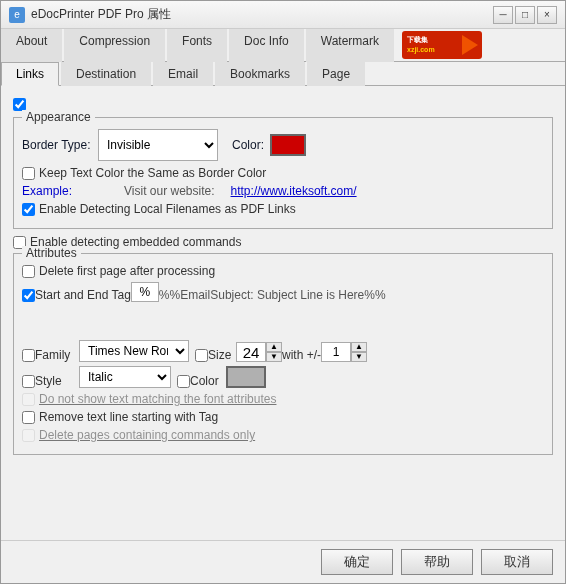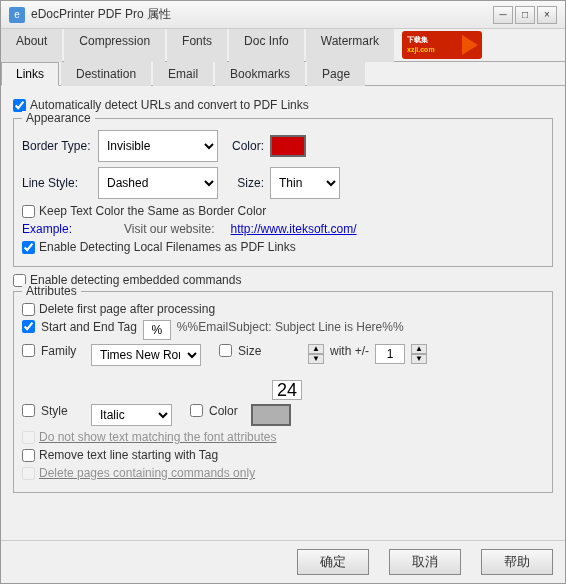--- a/index.html
+++ b/index.html
@@ -178,23 +178,22 @@
       color: #555;
     }
     .example-link {
       font-size: 12px;
       color: #0000cc;
       text-decoration: underline;
     }
 
     .inline-row {
       display: flex;
-      align-items: flex-start;
+      align-items: flex-end;
       margin: 3px 0;
-      gap: 6px;
       flex-wrap: nowrap;
     }
     .inline-row label {
       font-size: 12px;
       color: #333;
     }
     .inline-row input[type="checkbox"] {
       width: 13px;
       height: 13px;
       cursor: pointer;
@@ -209,21 +208,21 @@
     }
     .tag-desc {
       font-size: 12px;
       color: #555;
     }
     .family-select { width: 110px; height: 22px; font-size: 12px; border: 1px solid #aaa; }
     .size-input {
       width: 30px;
       height: 20px;
       border: 1px solid #aaa;
-      font-size: 18px;
+      font-size: 15px;
       text-align: center;
       margin-top: 36px;
     }
     .spinner-btn {
       width: 16px;
       height: 10px;
       border: 1px solid #aaa;
       background: #e8e8e8;
       display: flex;
       align-items: center;
@@ -261,21 +260,21 @@
     .disabled-cb {
       opacity: 0.5;
       text-decoration: underline;
     }
 
     .bottom-bar {
       border-top: 1px solid #ccc;
       padding: 8px 12px;
       display: flex;
       justify-content: flex-end;
-      gap: 20px;
+      gap: 8px;
       background: #f0f0f0;
     }
     .bottom-btn {
       width: 72px;
       height: 26px;
       border: 1px solid #888;
       background: linear-gradient(to bottom, #f8f8f8, #ddd);
       font-size: 13px;
       cursor: pointer;
       display: flex;
@@ -321,54 +320,39 @@
     <div class="tab">Destination</div>
     <div class="tab">Email</div>
     <div class="tab">Bookmarks</div>
     <div class="tab">Page</div>
   </div>
 
   <div class="content">
 
     <div class="checkbox-row">
       <input type="checkbox" id="autodetect" checked="" style="">
-      <label for="autodetect">Automatically detect URLs and  convert to PDF Links</label>
     </div>
 
     <div class="group-box">
       <span class="group-label">Appearance</span>
 
       <div class="form-row">
         <label>Border Type:</label>
         <select class="wide">
           <option>Invisible</option>
           <option>Visible</option>
           <option>Dashed</option>
           <option>Underline</option>
           <option>Inset</option>
           <option>Beveled</option>
         </select>
         <label style="min-width:40px;text-align:right;">Color:</label>
         <div class="color-box" style="background:#cc0000;"></div>
       </div>
 
-      <div class="form-row">
-        <label>Line Style:</label>
-        <select class="wide">
-          <option>Dashed</option>
-          <option>Solid</option>
-          <option>Dotted</option>
-        </select>
-        <label style="min-width:40px;text-align:right;">Size:</label>
-        <select class="small">
-          <option>Thin</option>
-          <option>Medium</option>
-          <option>Thick</option>
-        </select>
-      </div>
 
       <div class="checkbox-row">
         <input type="checkbox" id="keepcolor" style="">
         <label for="keepcolor">Keep Text Color the Same as Border Color</label>
       </div>
 
       <div class="example-row">
         <span class="example-label">Example:</span>
         <span style="display:inline-block;width:40px;"></span>
         <span class="example-site">Visit our website:</span>
@@ -423,21 +407,21 @@
         <input type="text" class="pm-input" value="1" style="">
         <div class="pm-spinner">
           <div class="spinner-btn">▲</div>
           <div class="spinner-btn">▼</div>
         </div>
       </div>
 
       <div class="inline-row" style="margin-top:4px;">
         <input type="checkbox" id="stylecb" style="">
         <label for="stylecb" style="min-width:44px;">Style</label>
-        <select style="width:81px;height:22px;font-size:12px;border:1px solid #aaa;">
+        <select style="width:92px;height:22px;font-size:12px;border:1px solid #aaa;">
           <option>Italic</option>
           <option>Bold</option>
           <option>Regular</option>
         </select>
         <span style="width:6px;"></span>
         <input type="checkbox" id="colorcb" style="">
         <label for="colorcb" style="min-width:36px;">Color</label>
         <div class="color-gray-box"></div>
       </div>
 
@@ -454,16 +438,16 @@
       <div class="checkbox-row disabled-cb">
         <input type="checkbox" id="deletepages" disabled="" style="">
         <label for="deletepages" class="disabled-text">Delete pages containing commands only</label>
       </div>
 
     </div>
   </div>
 
   <div class="bottom-bar">
     <button class="bottom-btn">确定</button>
+    <button class="bottom-btn">帮助</button>
     <button class="bottom-btn">取消</button>
-    <button class="bottom-btn">帮助</button>
   </div>
 </div>
 
 </body></html>

